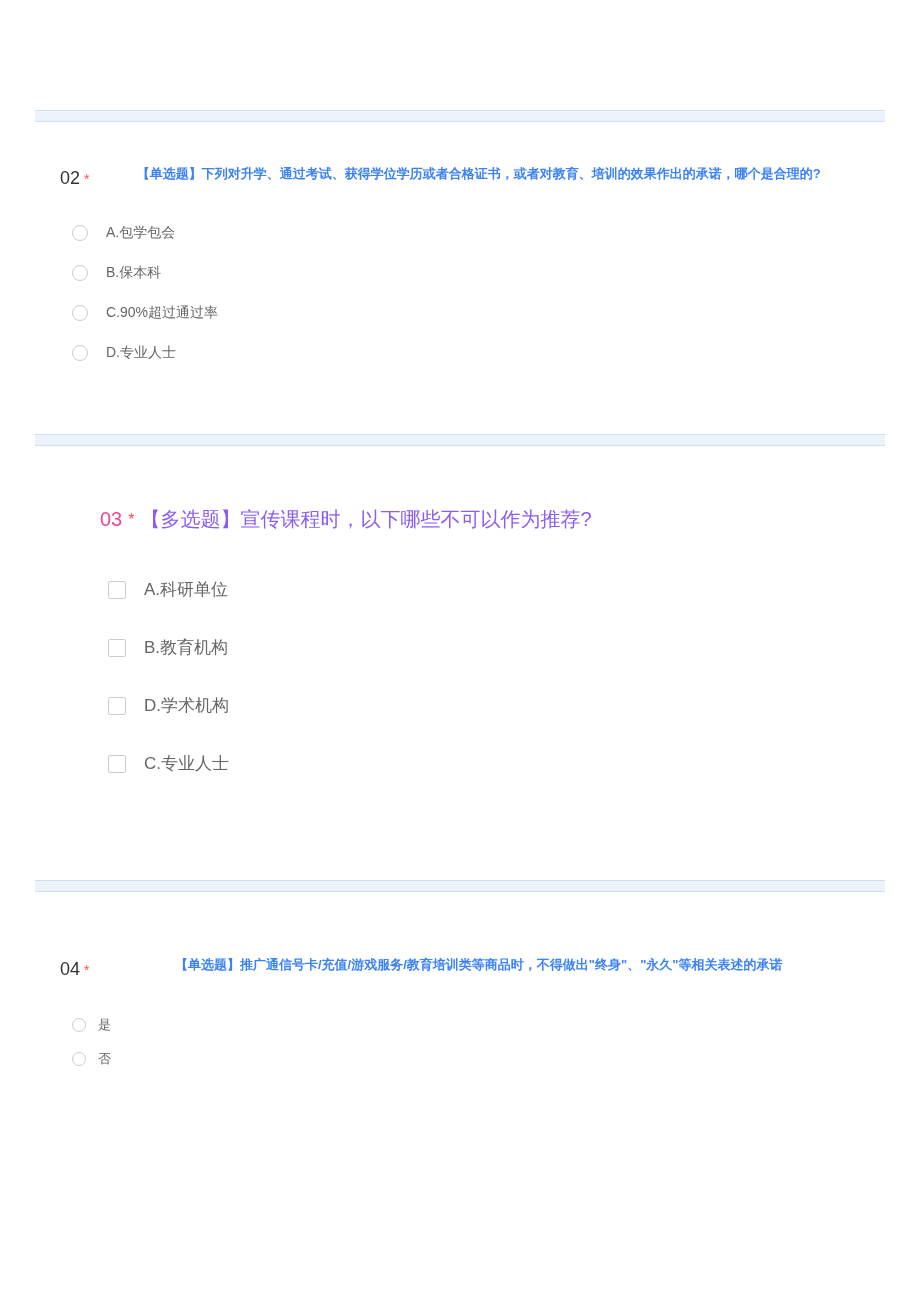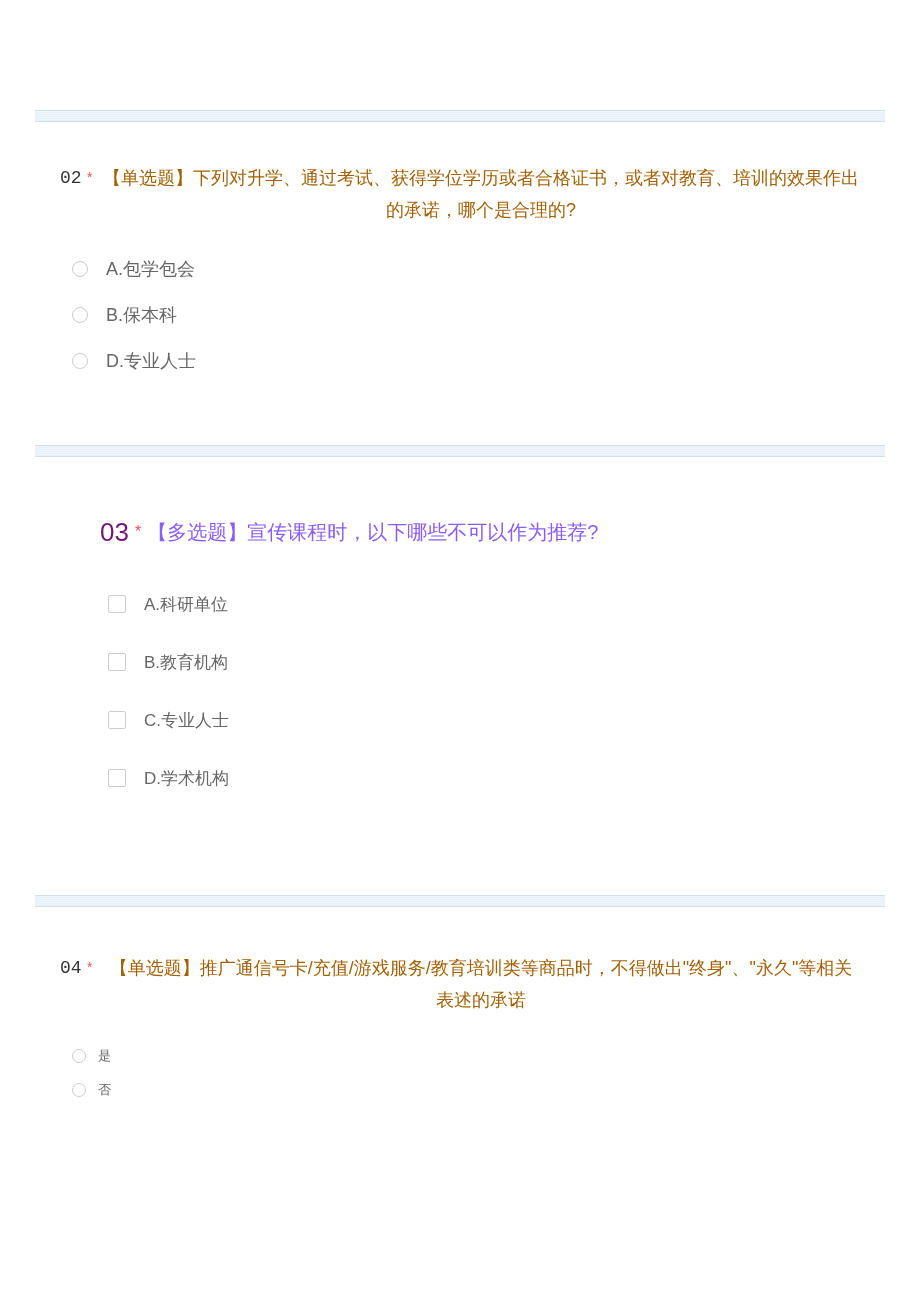--- a/index.html
+++ b/index.html
@@ -21,31 +21,30 @@
       align-items: flex-start;
       margin-bottom: 30px;
       line-height: 1.8;
     }
     .question-number {
       font-size: 18px;
       color: #333;
       font-weight: 400;
       margin-right: 4px;
       white-space: nowrap;
-      font-family: Liberation Mono, monospace;
     }
     .asterisk {
       color: #ff4d4f;
       margin: 0 4px;
       font-size: 14px;
     }
     .question-title {
-      font-size: 18px;
-      color: #a16207;
-      font-weight: 400;
+      font-size: 13px;
+      color: #3b82f6;
+      font-weight: 700;
       text-align: center;
       flex: 1;
     }
     .options-list {
       padding-left: 12px;
     }
     .option-item {
       display: flex;
       align-items: center;
       margin-bottom: 22px;
@@ -60,21 +59,21 @@
     }
     .checkbox-icon {
       width: 18px;
       height: 18px;
       border: 1.5px solid #ccc;
       border-radius: 2px;
       margin-right: 18px;
       flex-shrink: 0;
     }
     .option-text {
-      font-size: 18px;
+      font-size: 14px;
       color: #666;
     }
     .option-text-large {
       font-size: 17px;
       color: #666;
     }
     .divider {
       height: 12px;
       background: repeating-linear-gradient(
         0deg,
@@ -89,22 +88,22 @@
     }
     .question-block-2 {
       padding: 60px 100px 70px 100px;
     }
     .question-header-2 {
       display: flex;
       align-items: center;
       margin-bottom: 45px;
     }
     .question-number-2 {
-      font-size: 26px;
-      color: #701a75;
+      font-size: 20px;
+      color: #ec4899;
       font-weight: 400;
     }
     .asterisk-2 {
       color: #ff4d4f;
       margin: 0 6px;
       font-size: 16px;
     }
     .question-title-2 {
       font-size: 20px;
       color: #8b5cf6;
@@ -113,21 +112,21 @@
     .options-list-2 {
       padding-left: 8px;
       margin-top: 44px;
     }
     .option-item-2 {
       display: flex;
       align-items: center;
       margin-bottom: 35px;
     }
     .question-block-3 {
-      padding: 45px 60px 50px 60px;
+      padding: 61px 60px 50px 60px;
     }
     .option-text-small {
       font-size: 13px;
       color: #666;
     }
     .option-item-3 {
       display: flex;
       align-items: center;
       margin-bottom: 16px;
     }
@@ -169,20 +168,24 @@
     <div class="option-item">
       <span class="radio-icon"></span>
       <span class="option-text">A.包学包会</span>
     </div>
     <div class="option-item">
       <span class="radio-icon"></span>
       <span class="option-text">B.保本科</span>
     </div>
     <div class="option-item">
       <span class="radio-icon"></span>
+      <span class="option-text">C.90%超过通过率</span>
+    </div>
+    <div class="option-item">
+      <span class="radio-icon"></span>
       <span class="option-text">D.专业人士</span>
     </div>
   </div>
 </div>
 
 <div class="divider"></div>
 
 <div class="question-block-2">
   <div class="question-header-2">
     <span class="question-number-2">03</span>
@@ -193,25 +196,25 @@
     <div class="option-item-2">
       <span class="checkbox-icon"></span>
       <span class="option-text-large">A.科研单位</span>
     </div>
     <div class="option-item-2">
       <span class="checkbox-icon"></span>
       <span class="option-text-large">B.教育机构</span>
     </div>
     <div class="option-item-2">
       <span class="checkbox-icon"></span>
+      <span class="option-text-large">D.学术机构</span>
+    </div>
+    <div class="option-item-2">
+      <span class="checkbox-icon"></span>
       <span class="option-text-large">C.专业人士</span>
-    </div>
-    <div class="option-item-2">
-      <span class="checkbox-icon"></span>
-      <span class="option-text-large">D.学术机构</span>
     </div>
   </div>
 </div>
 
 <div class="divider"></div>
 
 <div class="question-block-3">
   <div class="question-header">
     <span class="question-number">
       <span>04</span><span class="asterisk">*</span>

